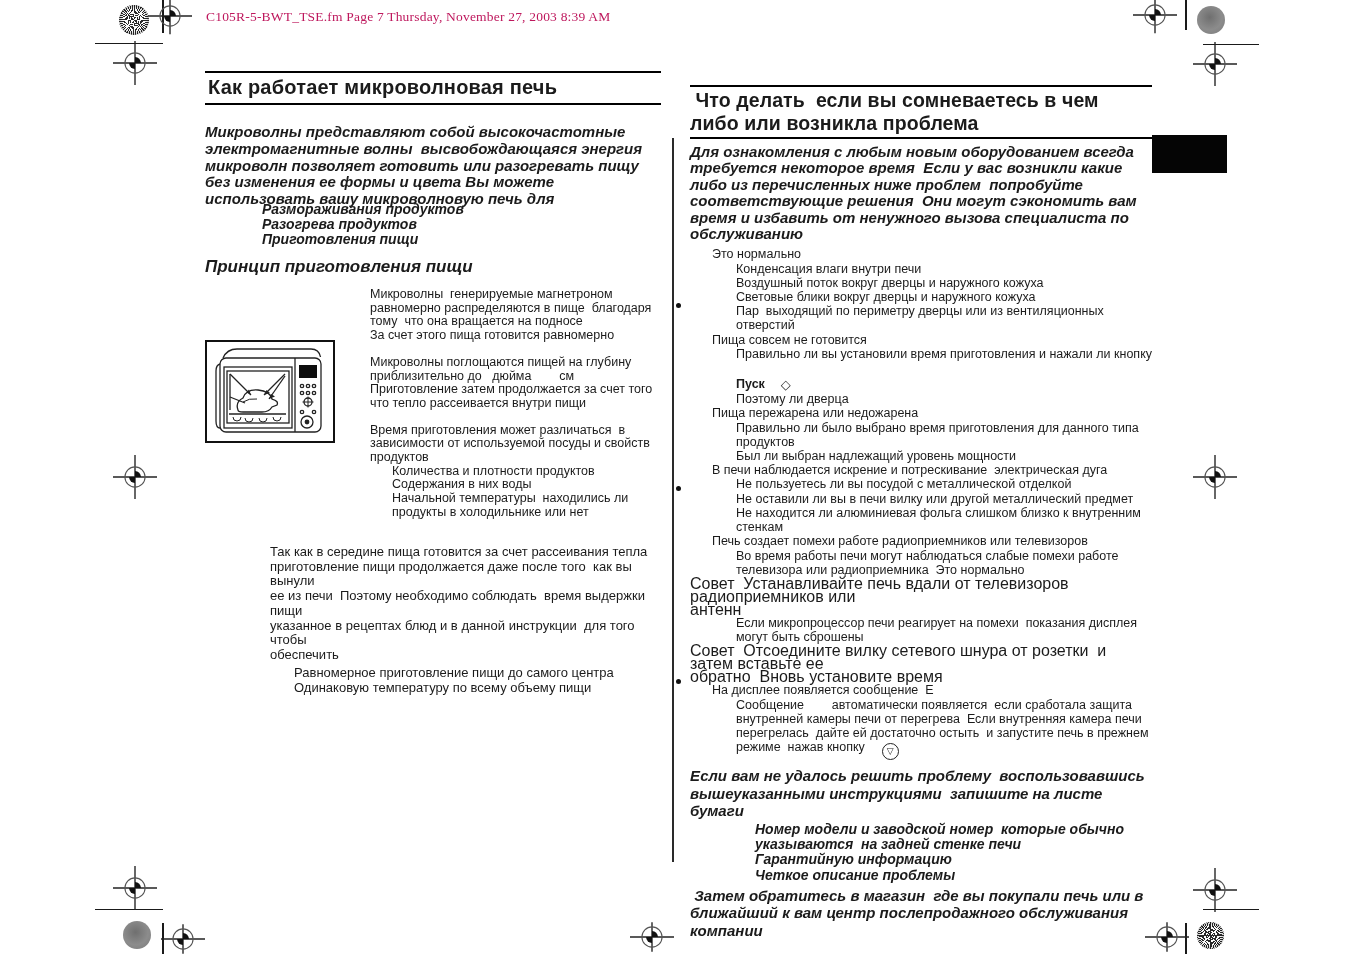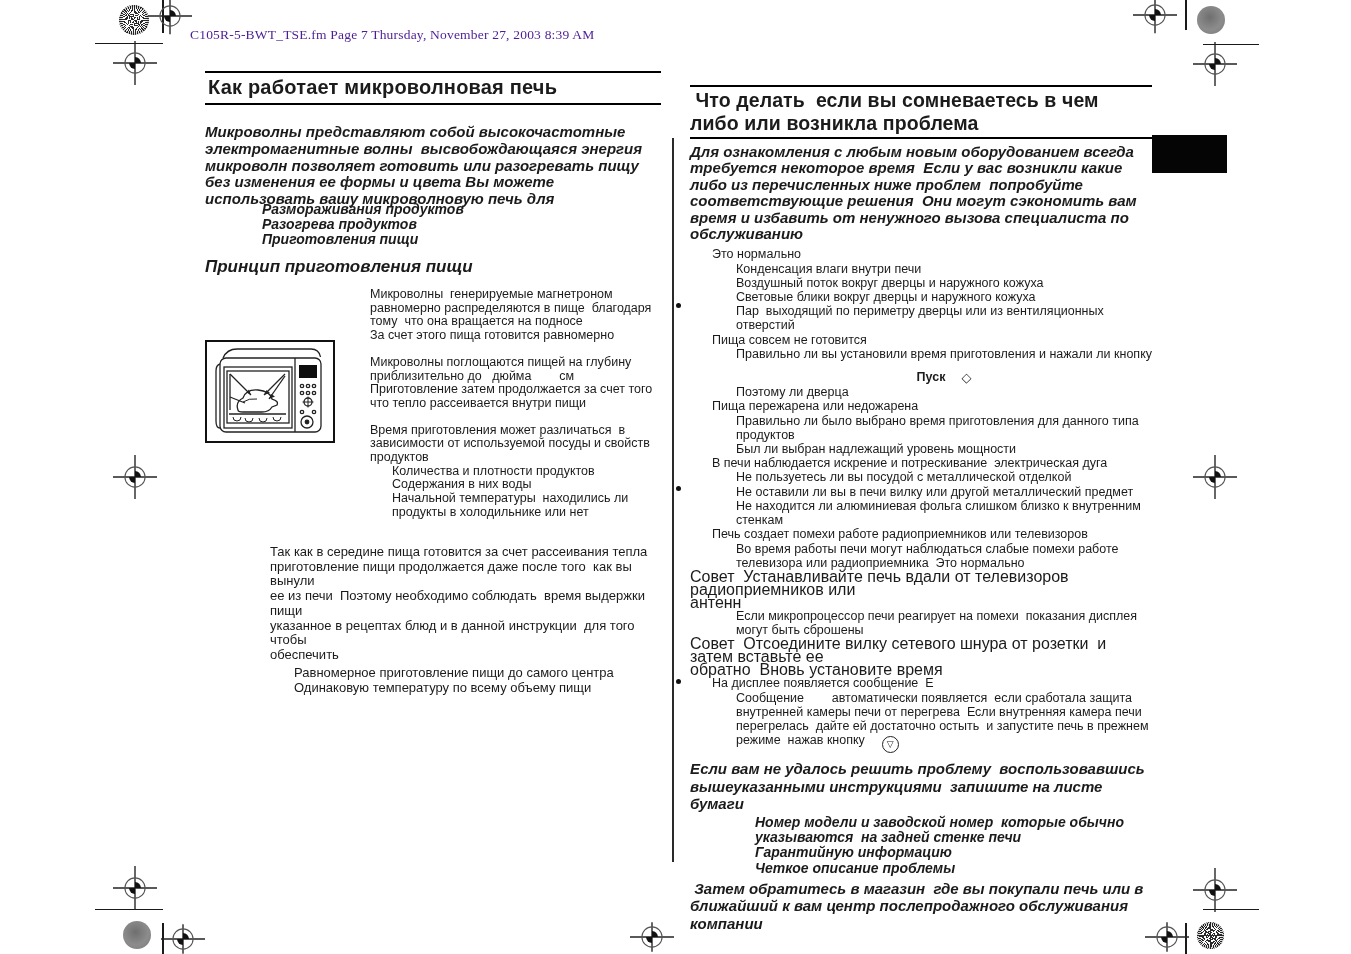--- a/index.html
+++ b/index.html
@@ -19,22 +19,22 @@
   .regmark{position:absolute;width:44px;height:44px;}
   .pinwheel{position:absolute;border-radius:50%;
     background:repeating-conic-gradient(#2a2a2a 0deg 4deg,#fdfdfd 4deg 9deg);
     box-shadow:inset 0 0 4px rgba(0,0,0,.55);}
   .graydot{position:absolute;border-radius:50%;
     background:radial-gradient(circle at 45% 40%,#6f6f6f 0%,#8c8c8c 55%,#7a7a7a 100%);}
   .blacktab{position:absolute;left:1152px;top:135px;width:75px;height:38px;background:#050505;}
   .col-divider{position:absolute;left:672px;top:138px;width:2px;height:724px;background:#2a2a2a;}
 
   
-  .header-line{position:absolute;left:190px;top:9px;font-family:"Liberation Serif",serif;
-    font-size:13.5px;color:#4c1d95;letter-spacing:.2px;margin-top:18px;}
+  .header-line{position:absolute;left:206px;top:9px;font-family:"Liberation Serif",serif;
+    font-size:13.5px;color:#be185d;letter-spacing:.2px;}
 
   
   .l-title-block{position:absolute;left:205px;top:71px;width:456px;}
   .rule{border-top:2px solid #000;}
   .l-title{font-size:20px;font-weight:bold;padding:3px 0 4px 3px;letter-spacing:.2px;}
   .l-intro{position:absolute;left:205px;top:124px;width:462px;font-size:15px;line-height:16.8px;}
   .l-uses{position:absolute;left:262px;top:202px;font-size:14px;line-height:14.9px;}
   .l-subtitle{position:absolute;left:205px;top:257px;font-size:17px;}
   .mw-figure{position:absolute;left:205px;top:340px;width:126px;height:99px;border:2px solid #111;}
   .l-sidetext{position:absolute;left:370px;top:288px;width:300px;font-size:12.5px;line-height:13.7px;}
@@ -46,21 +46,21 @@
 
   
   .r-col{position:absolute;left:690px;top:85px;width:462px;}
   .r-title{font-size:19.5px;font-weight:bold;line-height:23px;padding:2px 0 2px 0;letter-spacing:.1px;}
   .r-intro{font-size:15px;line-height:16.4px;margin-top:5px;}
   .r-list{margin-top:5px;font-size:12.5px;line-height:14.2px;}
   .ti{white-space:pre-wrap;}
   .l1{margin-left:22px;}
   .l2{margin-left:46px;}
   .l3{font-size:16px;line-height:13px;}
-  .puskrow{margin-top:9px;margin-bottom:1px;text-align:center;}
+  .puskrow{margin-top:16px;margin-bottom:1px;}
   .diamond-icon{display:inline-block;margin-left:16px;font-size:13px;font-weight:normal;transform:translateY(1px);}
   .circle-tri-icon{display:inline-flex;align-items:center;justify-content:center;
     width:15px;height:15px;border:1.4px solid #222;border-radius:50%;margin-left:10px;
     font-size:9px;line-height:9px;vertical-align:-3px;}
   .r-outro1{font-size:15px;line-height:17.6px;margin-top:7px;}
   .r-outro-points{margin-left:65px;margin-top:2px;font-size:14px;line-height:15.2px;}
   .r-outro2{font-size:15px;line-height:17.6px;margin-top:4px;}
 
   .margin-bullet{position:absolute;width:5px;height:5px;border-radius:50%;background:#111;left:676px;}
 </style>

